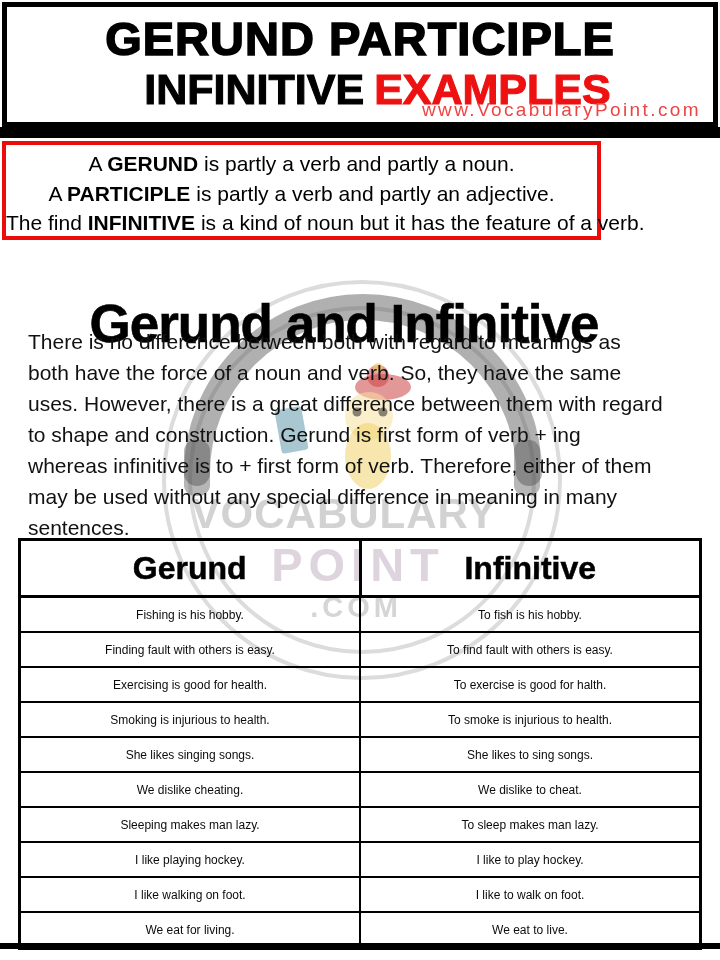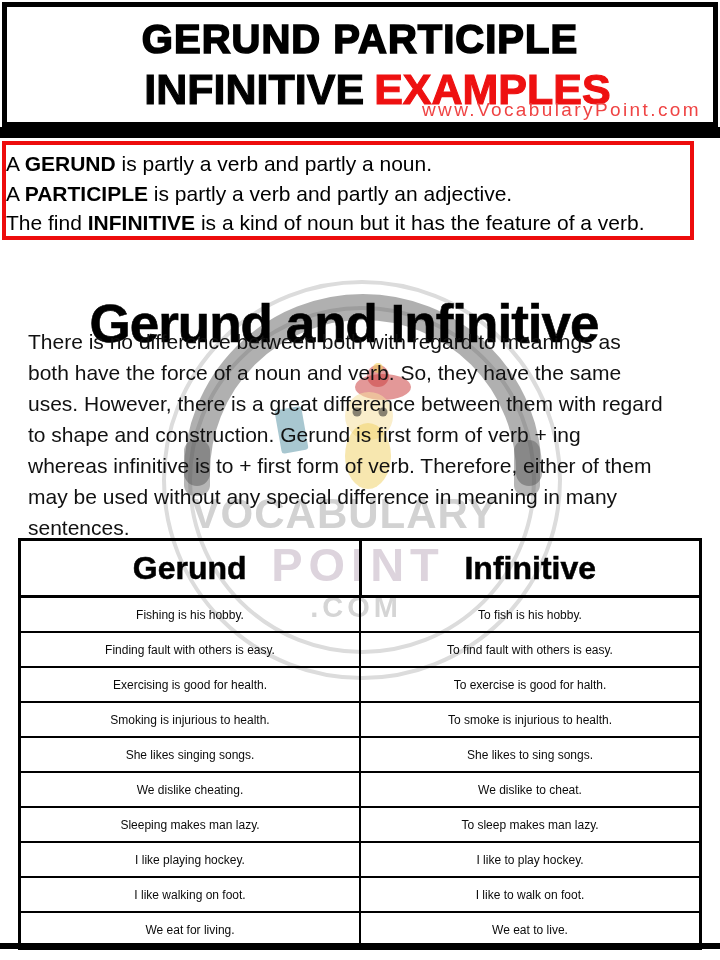--- a/index.html
+++ b/index.html
@@ -7,38 +7,38 @@
     width:720px;height:960px;position:relative;background:#ffffff;
     font-family:"Liberation Sans", sans-serif;color:#000;overflow:hidden;
   }
   
   .header-box{
     position:absolute;left:2px;top:2px;width:716px;height:125px;
     border:5px solid #000;box-sizing:border-box;background:#fff;
     text-align:center;z-index:2;
   }
   .title1{
-    margin-top:3px;font-size:40px;line-height:58px;font-weight:bold;
+    margin-top:3px;font-size:47px;line-height:58px;font-weight:bold;
     letter-spacing:1px;-webkit-text-stroke:1.6px #000;white-space:nowrap;
   }
   .title2{
     font-size:43px;line-height:40px;font-weight:bold;
     -webkit-text-stroke:1.1px #000;white-space:nowrap;margin-top:1px;margin-left:35px;
   }
   .title2 .red-part{color:#ee1111;-webkit-text-stroke:1.1px #ee1111;margin-left:10px;}
   .website{
     position:absolute;right:12px;bottom:1px;font-size:19px;
     letter-spacing:2.4px;font-weight:400;color:#ef4444;white-space:nowrap;
   }
   .black-bar{position:absolute;left:0;top:127px;width:720px;height:11px;background:#000;z-index:2;}
   
   .def-box{
-    position:absolute;left:2px;top:141px;width:692px;height:99px;
+    position:absolute;left:2px;top:141px;width:599px;height:99px;
     border:4px solid #ed0c0c;box-sizing:border-box;background:#fff;
-    text-align:left;z-index:2;
+    text-align:center;z-index:2;
   }
   .def-line{font-size:21px;line-height:29.5px;white-space:nowrap;}
   .def-box .pad{height:4px;}
   .def-term{font-weight:bold;}
   
   .section-title{
     position:absolute;left:0;top:249px;width:688px;text-align:center;
     font-size:53px;font-weight:bold;letter-spacing:-1px;z-index:2;
     -webkit-text-stroke:0.6px #000;
   }

